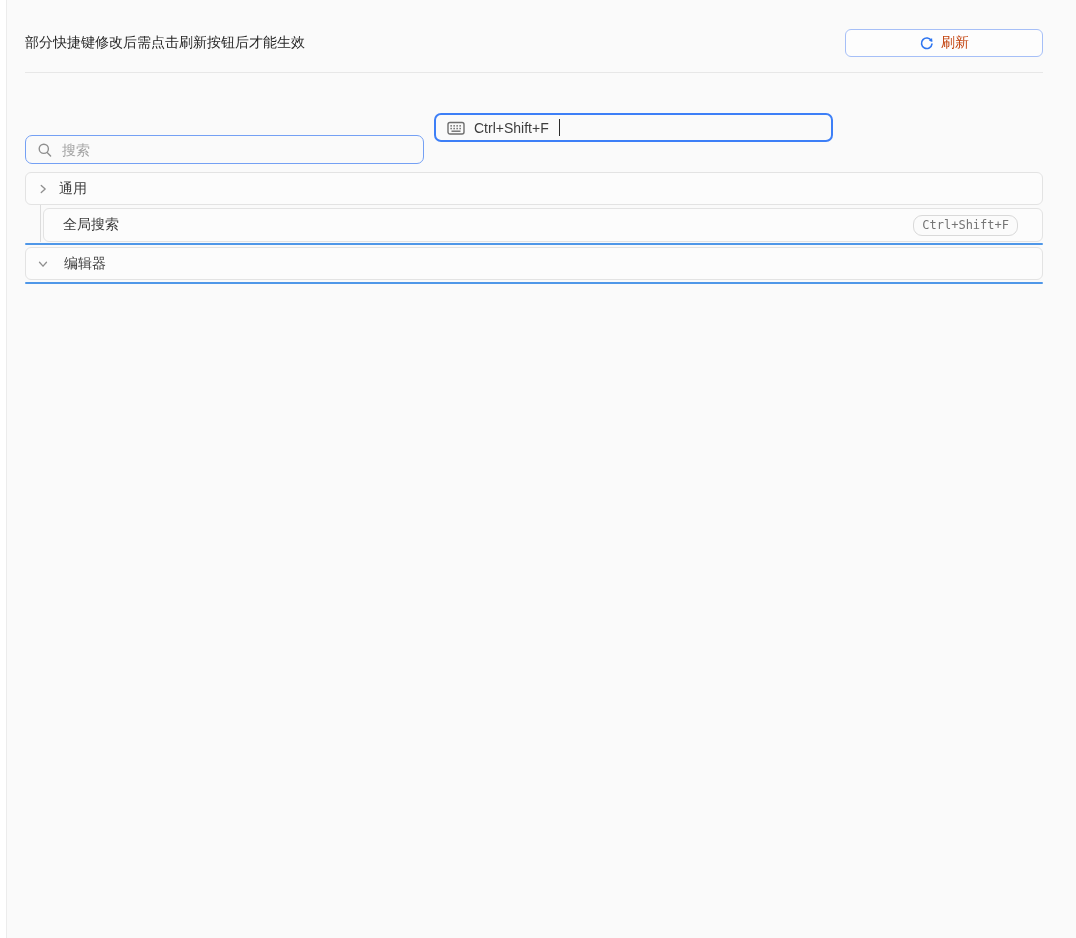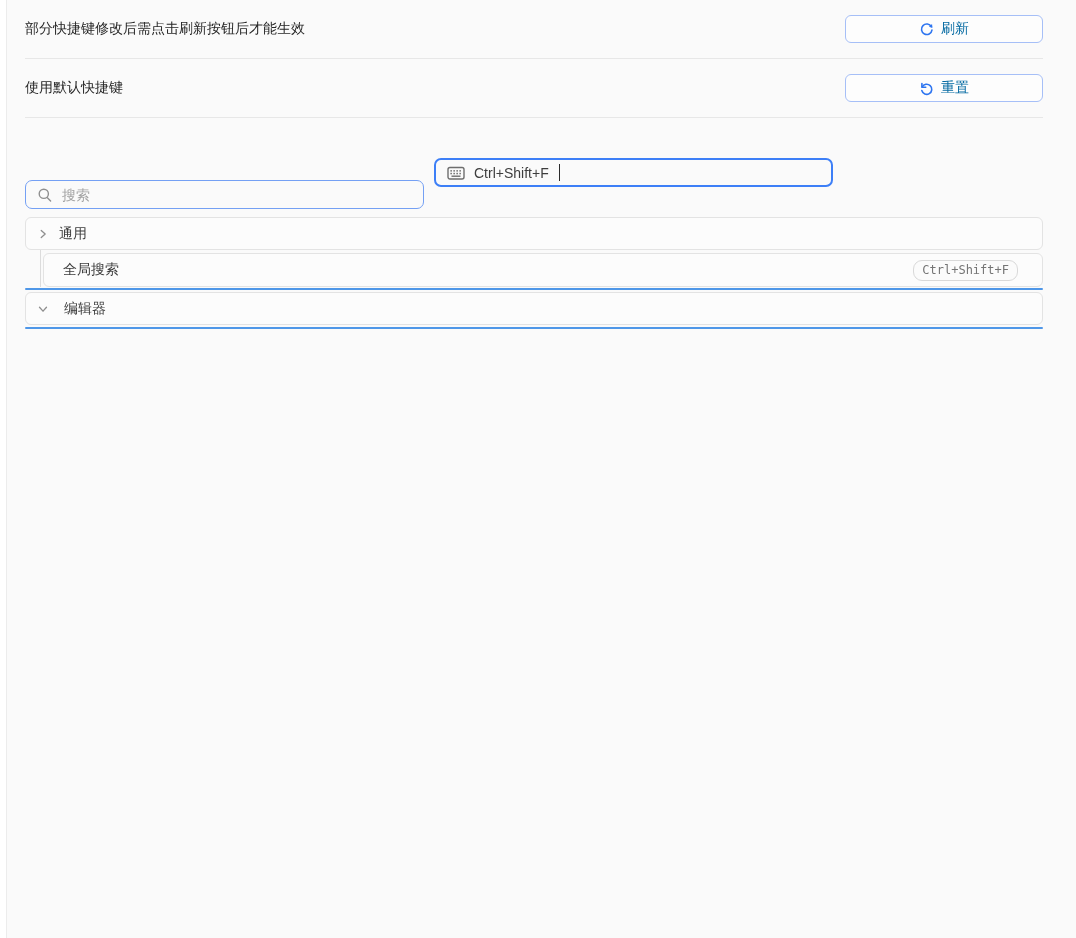--- a/index.html
+++ b/index.html
@@ -12,35 +12,35 @@
     color: #262626;
     overflow: hidden;
   }
   .left-strip {
     position: absolute; left: 0; top: 0;
     width: 7px; height: 100%;
     background: #ffffff;
     border-right: 1px solid #ececec;
   }
   .content {
-    position: absolute; left: 25px; top: 0;
+    position: absolute; left: 25px; top: 14px;
     width: 1018px;
   }
   .setting-row {
     display: flex; justify-content: space-between; align-items: center;
     height: 59px;
     border-bottom: 1px solid #e7e7e7;
   }
   .setting-label { color: #262626; }
   .btn {
     width: 198px; height: 28px;
     display: flex; align-items: center; justify-content: center; gap: 7px;
     border: 1px solid #a6bff7; border-radius: 6px;
     background: #fdfdfd;
-    color: #0369a1; font-size: 14px;
+    color: #c2410c; font-size: 14px;
     font-family: "Liberation Sans", sans-serif;
     cursor: pointer; flex: 0 0 auto;
   }
   .btn svg { flex: 0 0 auto; }
   .filter-row {
     display: flex; align-items: center; gap: 10px;
     margin-top: 18px;
   }
   .inputbox {
     height: 29px; border-radius: 7px;
@@ -108,32 +108,20 @@
       <span class="icon">
         <svg width="15" height="15" viewBox="0 0 16 16" fill="none">
           <path d="M13.2 5.1 A5.6 5.6 0 1 0 13.8 8.6" stroke="#2e75f0" stroke-width="1.7" stroke-linecap="round"></path>
           <polygon points="13.9,2.1 14.4,6.2 10.6,5.0" fill="#2e75f0"></polygon>
         </svg>
       </span>
       <span>刷新</span>
     </button>
   </section>
 
-  <section class="setting-row">
-    <span class="setting-label">使用默认快捷键</span>
-    <button class="btn">
-      <span class="icon">
-        <svg width="15" height="15" viewBox="0 0 16 16" fill="none">
-          <path d="M3.1 2.6 v4.1 h4.1" stroke="#2e75f0" stroke-width="1.7" stroke-linecap="round" stroke-linejoin="round"></path>
-          <path d="M3.4 6.4 A5.4 5.4 0 1 1 3.0 10.2" stroke="#2e75f0" stroke-width="1.7" stroke-linecap="round"></path>
-        </svg>
-      </span>
-      <span>重置</span>
-    </button>
-  </section>
 
   <section class="filter-row">
     <div class="inputbox search-box">
       <span class="icon">
         <svg width="16" height="16" viewBox="0 0 16 16" fill="none">
           <circle cx="6.8" cy="6.8" r="4.6" stroke="#8f8f8f" stroke-width="1.4"></circle>
           <line x1="10.4" y1="10.8" x2="13.6" y2="14" stroke="#8f8f8f" stroke-width="1.4" stroke-linecap="round"></line>
         </svg>
       </span>
       <input class="search-field" type="text" placeholder="搜索" style="">

